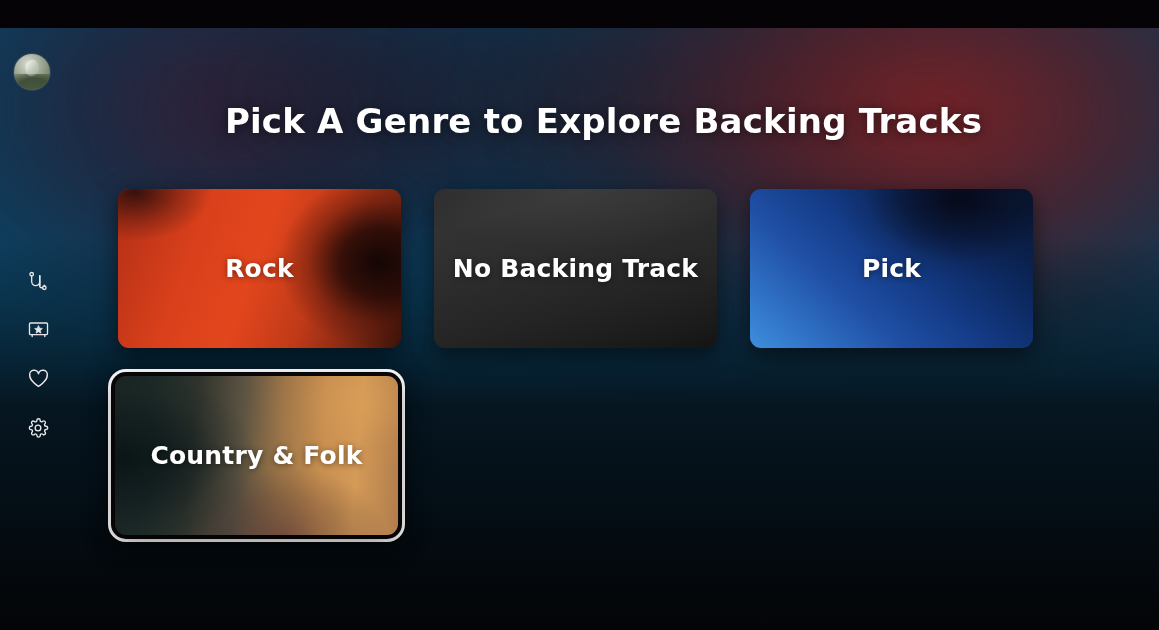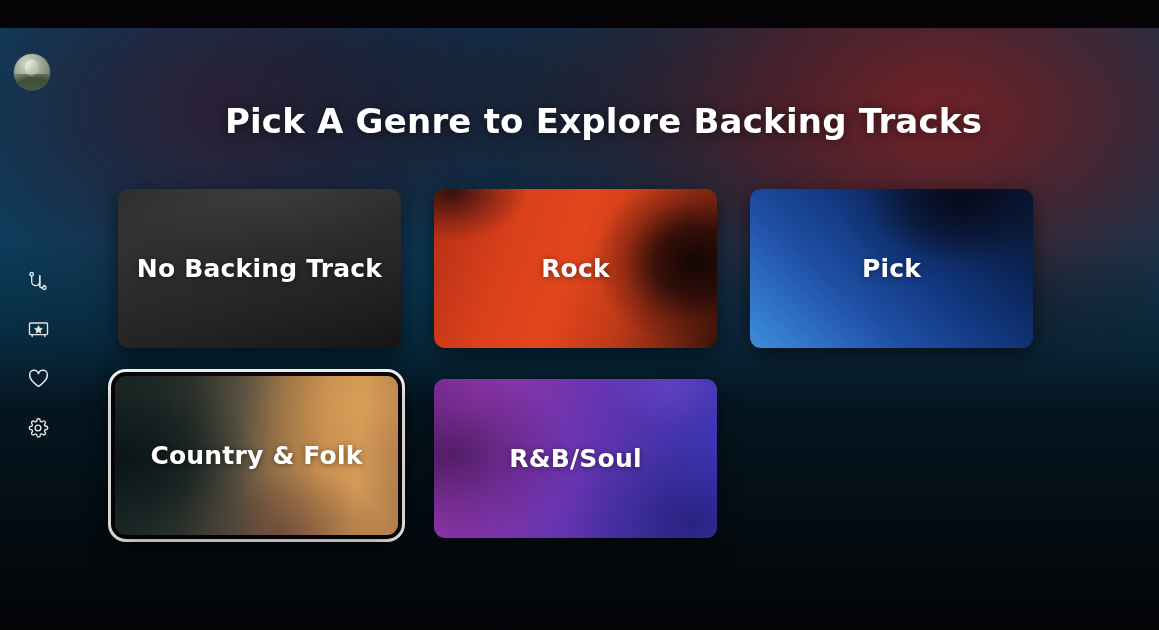--- a/index.html
+++ b/index.html
@@ -259,54 +259,47 @@
   </div>
 
   <div id="main">
 
     <div id="page-title">Pick A Genre to Explore Backing Tracks</div>
 
     <div id="genre-grid">
 
       <div class="genre-slot">
         <div class="genre-card">
+          <div class="grad g-rock"></div>
+          <div class="grad2 g-rock-2"></div>
+          <div class="card-label">Rock</div>
+        </div>
+      </div>
+
+      <div class="genre-slot">
+        <div class="genre-card">
           <div class="grad g-none"></div>
           <div class="grad2 g-none-2"></div>
           <div class="card-label">No Backing Track</div>
-        </div>
-      </div>
-
-      <div class="genre-slot">
-        <div class="genre-card">
-          <div class="grad g-rock"></div>
-          <div class="grad2 g-rock-2"></div>
-          <div class="card-label">Rock</div>
         </div>
       </div>
 
 
       <div class="genre-slot">
         <div class="genre-card">
           <div class="grad g-blues"></div>
           <div class="grad2 g-blues-2"></div>
           <div class="card-label">Pick</div>
         </div>
       </div>
 
       <div class="genre-slot selected">
         <div class="genre-card">
           <div class="grad g-country"></div>
           <div class="grad2 g-country-2"></div>
           <div class="card-label">Country &amp; Folk</div>
         </div>
       </div>
 
-      <div class="genre-slot">
-        <div class="genre-card">
-          <div class="grad g-rnb"></div>
-          <div class="grad2 g-rnb-2"></div>
-          <div class="card-label">R&amp;B/Soul</div>
-        </div>
-      </div>
 
     </div>
   </div>
 </div>
 
 </body></html>

